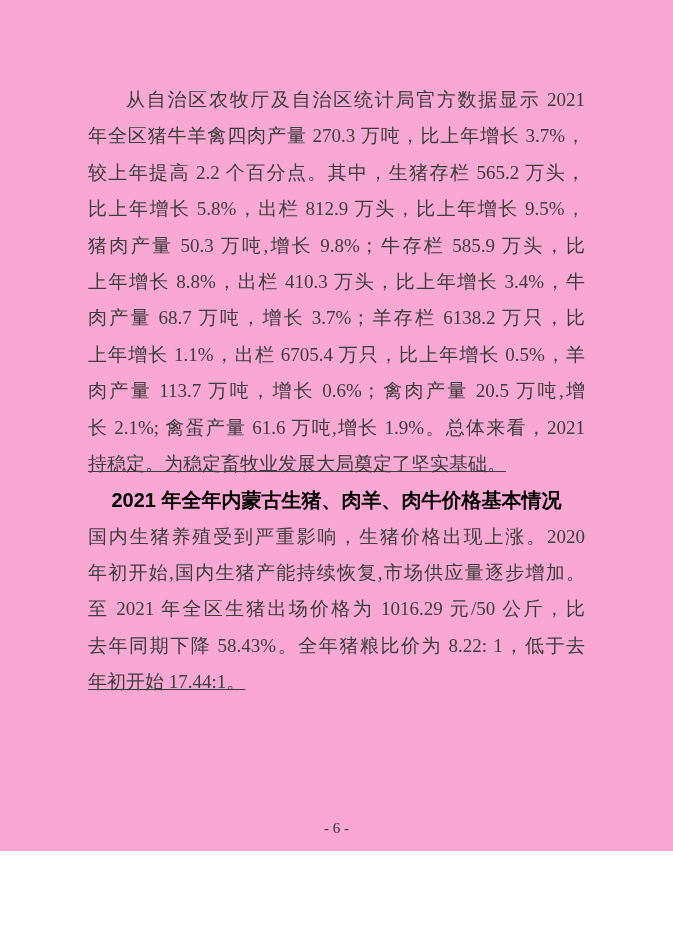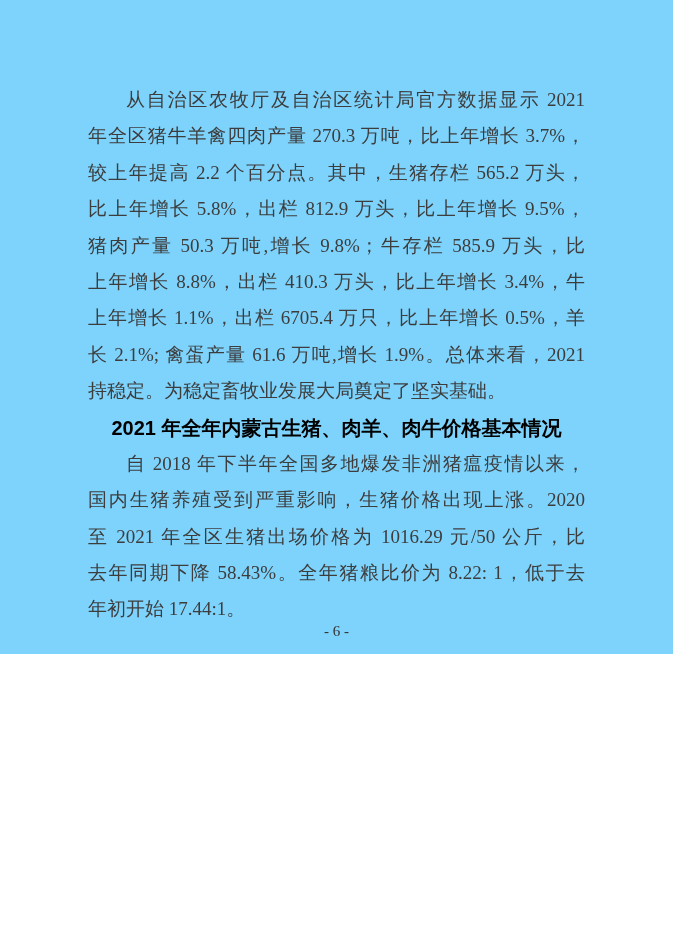--- a/index.html
+++ b/index.html
@@ -3,22 +3,22 @@
 <meta charset="utf-8">
 <style>
   html, body {
     margin: 0;
     padding: 0;
     background: #ffffff;
   }
   .page {
     position: relative;
     width: 673px;
-    height: 654px;
-    background: #7dd3fc;
+    height: 851px;
+    background: #f9a8d4;
     overflow: hidden;
     font-family: "Liberation Serif", "DejaVu Serif", serif;
   }
   .content {
     position: absolute;
     left: 88px;
     right: 88px;
     top: 82px;
   }
   .line {
@@ -29,20 +29,21 @@
     text-align: justify;
     text-align-last: justify;
     overflow: hidden;
     white-space: nowrap;
   }
   .line.para-start {
     text-indent: 2em;
   }
   .line.para-end {
     text-align-last: left;
+    text-decoration: underline;
   }
   .heading {
     height: 36.4px;
     line-height: 36.4px;
     font-size: 20px;
     font-weight: 700;
     color: #000000;
     text-align: left;
     text-align-last: center;
     font-family: "Liberation Sans", "DejaVu Sans", sans-serif;
@@ -65,28 +66,30 @@
 
 <div class="page">
   <div class="content">
 
     <div class="line para-start">从自治区农牧厅及自治区统计局官方数据显示 2021</div>
     <div class="line">年全区猪牛羊禽四肉产量 270.3 万吨，比上年增长 3.7%，</div>
     <div class="line">较上年提高 2.2 个百分点。其中，生猪存栏 565.2 万头，</div>
     <div class="line">比上年增长 5.8%，出栏 812.9 万头，比上年增长 9.5%，</div>
     <div class="line">猪肉产量 50.3 万吨,增长 9.8%；牛存栏 585.9 万头，比</div>
     <div class="line">上年增长 8.8%，出栏 410.3 万头，比上年增长 3.4%，牛</div>
+    <div class="line">肉产量 68.7 万吨，增长 3.7%；羊存栏 6138.2 万只，比</div>
     <div class="line">上年增长 1.1%，出栏 6705.4 万只，比上年增长 0.5%，羊</div>
+    <div class="line">肉产量 113.7 万吨，增长 0.6%；禽肉产量 20.5 万吨,增</div>
     <div class="line">长 2.1%; 禽蛋产量 61.6 万吨,增长 1.9%。总体来看，2021</div>
     <div class="line para-end">持稳定。为稳定畜牧业发展大局奠定了坚实基础。</div>
 
     <div class="heading">2021 年全年内蒙古生猪、肉羊、肉牛价格基本情况</div>
 
-    <div class="line para-start">自 2018 年下半年全国多地爆发非洲猪瘟疫情以来，</div>
     <div class="line">国内生猪养殖受到严重影响，生猪价格出现上涨。2020</div>
+    <div class="line">年初开始,国内生猪产能持续恢复,市场供应量逐步增加。</div>
     <div class="line">至 2021 年全区生猪出场价格为 1016.29 元/50 公斤，比</div>
     <div class="line">去年同期下降 58.43%。全年猪粮比价为 8.22: 1，低于去</div>
     <div class="line para-end">年初开始 17.44:1。</div>
 
   </div>
 
   <div class="footer">- 6 -</div>
 </div>
 
 </body></html>

